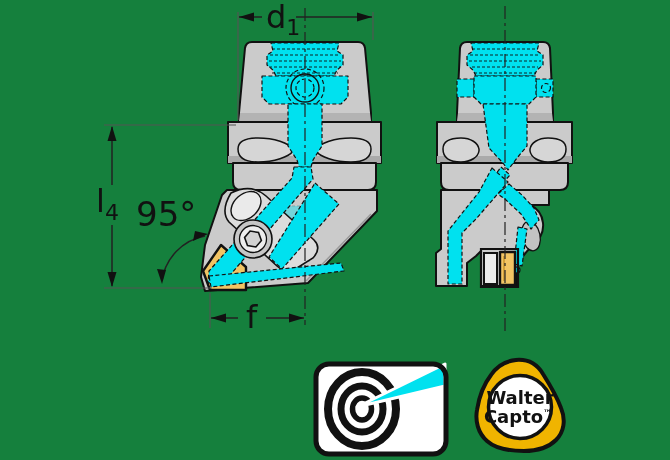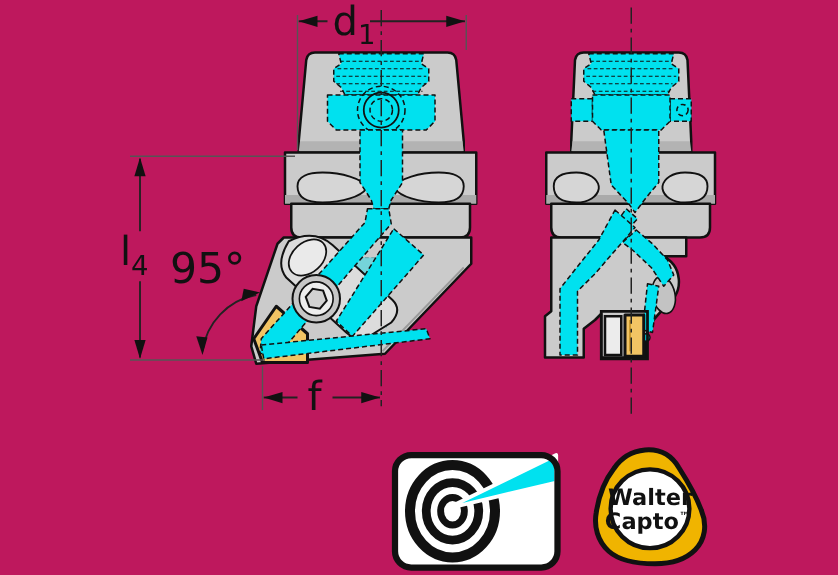--- a/index.html
+++ b/index.html
@@ -1,16 +1,16 @@
 <!DOCTYPE html>
 <html style="--highlight_cyan: #00E1EF; --body_gray: #CBCBCB; --insert_gold: #F2C464; --capto_yellow: #F0B400; --outline_black: #111111;"><head>
 <meta charset="utf-8">
 <style>
   html,body{margin:0;padding:0;background:#fff;}
-  .stage{position:relative;width:670px;height:460px;background:#be185d;overflow:hidden;
+  .stage{position:relative;width:670px;height:460px;background:#15803d;overflow:hidden;
          font-family:"DejaVu Sans",sans-serif;}
   svg{display:block}
   .body{fill:var(--body_gray,#cbcbcb);stroke:var(--outline_black,#111);stroke-width:2;stroke-linejoin:round;}
   .shade{fill:#aaaaaa;stroke:none;}
   .shade2{fill:#b3b3b3;stroke:none;}
   .slot{fill:#d6d6d6;stroke:var(--outline_black,#111);stroke-width:1.5;}
   .cyan-part{fill:var(--highlight_cyan,#00E1EF);stroke:var(--outline_black,#111);stroke-width:1.2;stroke-dasharray:4 2.4;stroke-linejoin:round;}
   .cyan-solid{fill:var(--highlight_cyan,#00E1EF);stroke:var(--outline_black,#111);stroke-width:1.2;}
   .cyan-ghost{fill:var(--highlight_cyan,#00E1EF);opacity:.42;stroke:#067a85;stroke-width:1;stroke-dasharray:3 2;}
   .cyan-line{fill:none;stroke:var(--outline_black,#111);stroke-width:.9;stroke-dasharray:3 2;}

